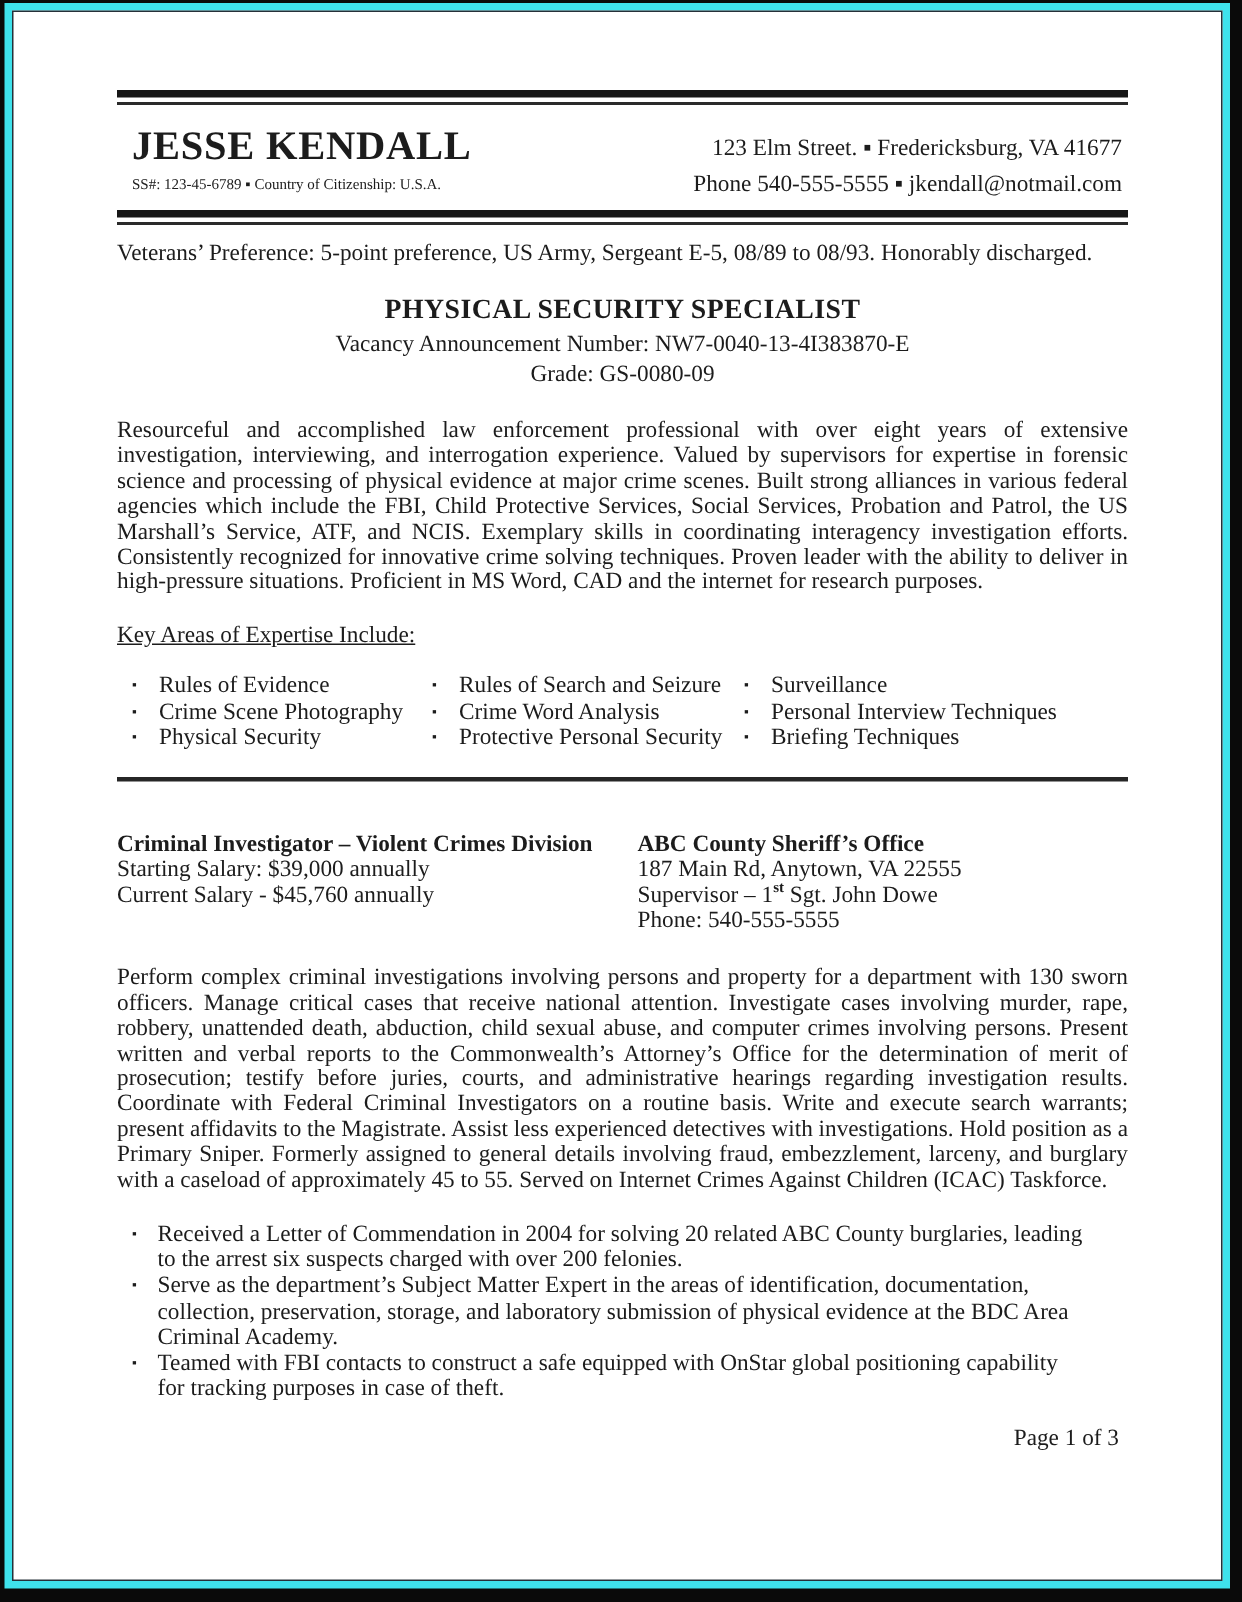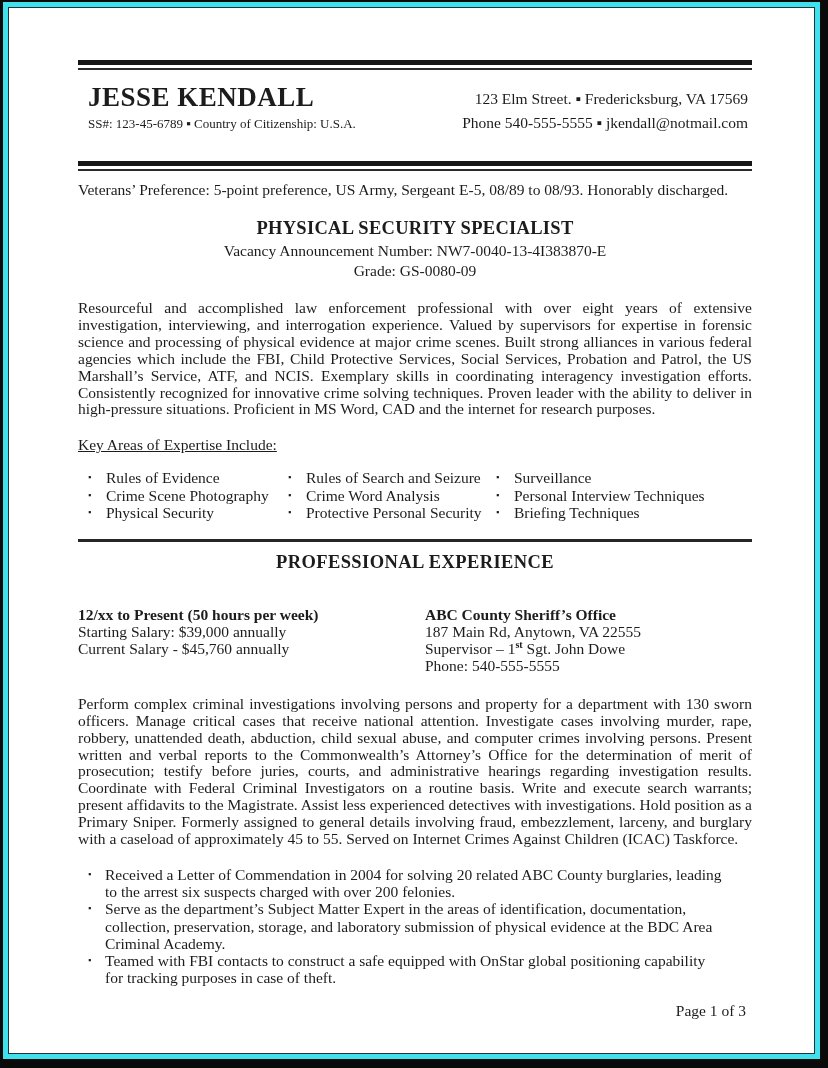--- a/index.html
+++ b/index.html
@@ -35,30 +35,30 @@
     border-top: 3px solid #262626;
     margin-top: 18px;
   }
 
   
   .masthead {
     display: flex;
     justify-content: space-between;
     align-items: center;
     margin-top: 11px;
-    margin-bottom: 26px;
+    margin-bottom: 5px;
     padding: 0 4px 0 10px;
   }
   .candidate-name {
     font-size: 27px;
     font-weight: bold;
     letter-spacing: 0.5px;
     line-height: 32px;
   }
-  .ssn-line { font-size: 13px; line-height: 22px; }
+  .ssn-line { font-size: 10px; line-height: 22px; }
   .contact-block { text-align: right; font-size: 15.5px; line-height: 24px; padding-top: 6px; }
 
   .veterans { text-align: left; font-size: 15.5px; margin-top: 10px; }
 
   .title-block { text-align: center; margin-top: 19px; }
   .position-title { font-size: 18.5px; font-weight: bold; letter-spacing: 0.3px; line-height: 21px; }
   .title-sub { font-size: 15.5px; line-height: 17px; margin-top: 3px; }
 
   .para {
     font-size: 15.5px;
@@ -119,21 +119,21 @@
     <div class="page">
 
       <div class="rule-double"></div>
 
       <div class="masthead">
         <div>
           <div class="candidate-name">JESSE KENDALL</div>
           <div class="ssn-line">SS#: 123-45-6789 ▪ Country of Citizenship: U.S.A.</div>
         </div>
         <div class="contact-block">
-          <div>123 Elm Street. ▪ Fredericksburg, VA 17569</div>
+          <div>123 Elm Street. ▪ Fredericksburg, VA 41677</div>
           <div>Phone 540-555-5555 ▪ jkendall@notmail.com</div>
         </div>
       </div>
 
       <div class="rule-double"></div>
 
       <div class="veterans">Veterans’ Preference: 5-point preference, US Army, Sergeant E-5, 08/89 to 08/93. Honorably discharged.</div>
 
       <div class="title-block">
         <div class="position-title">PHYSICAL SECURITY SPECIALIST</div>
@@ -187,25 +187,24 @@
           </div>
           <div class="expertise-item">
             <span class="bullet-glyph">▪</span>
             <span>Briefing Techniques</span>
           </div>
         </div>
       </div>
 
       <div class="rule-single"></div>
 
-      <div class="experience-heading">PROFESSIONAL EXPERIENCE</div>
 
       <div class="job-grid">
         <div class="job-col-left">
-          <div class="job-line-bold">12/xx to Present (50 hours per week)</div>
+          <div class="job-line-bold">Criminal Investigator – Violent Crimes Division</div>
           <div>Starting Salary: $39,000 annually</div>
           <div>Current Salary - $45,760 annually</div>
         </div>
         <div class="job-col-right">
           <div class="job-line-bold">ABC County Sheriff’s Office</div>
           <div>187 Main Rd, Anytown, VA 22555</div>
           <div><span>Supervisor – 1</span><sup>st</sup><span> Sgt. John Dowe</span></div>
           <div>Phone: 540-555-5555</div>
         </div>
       </div>

